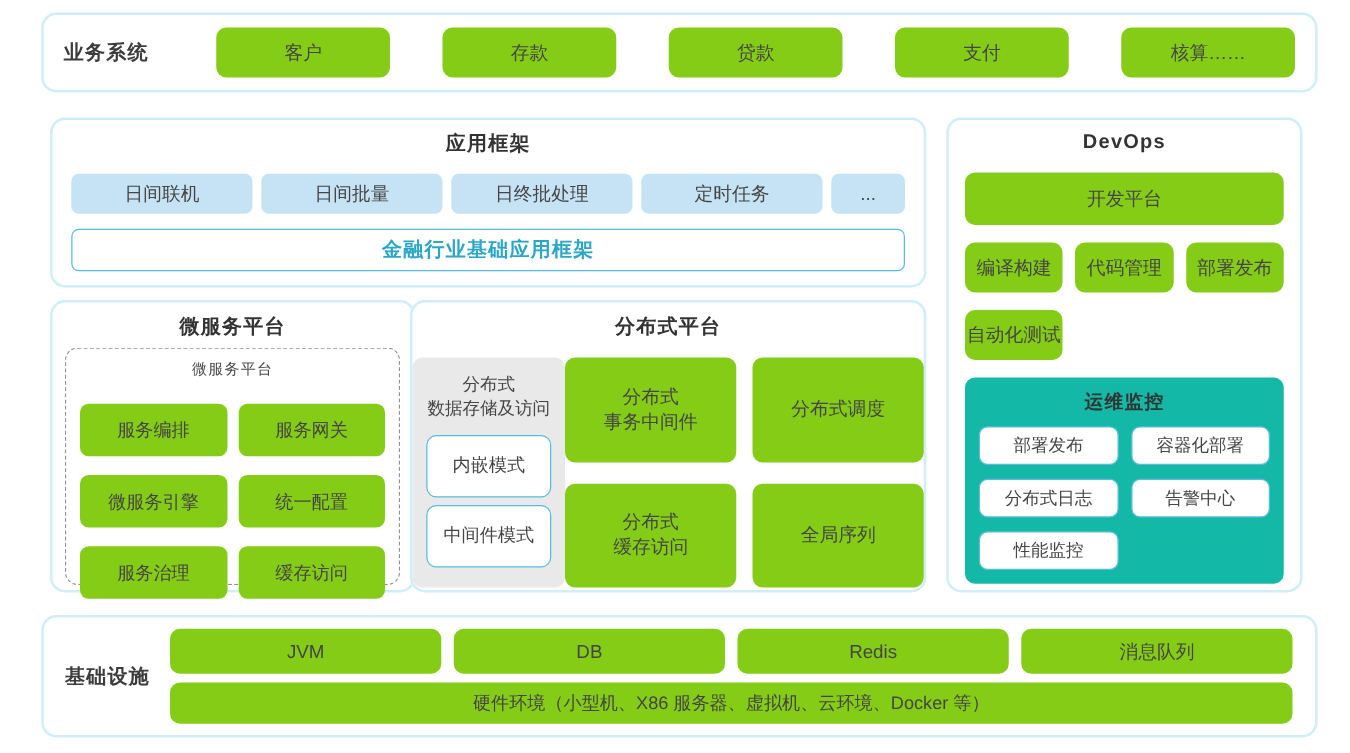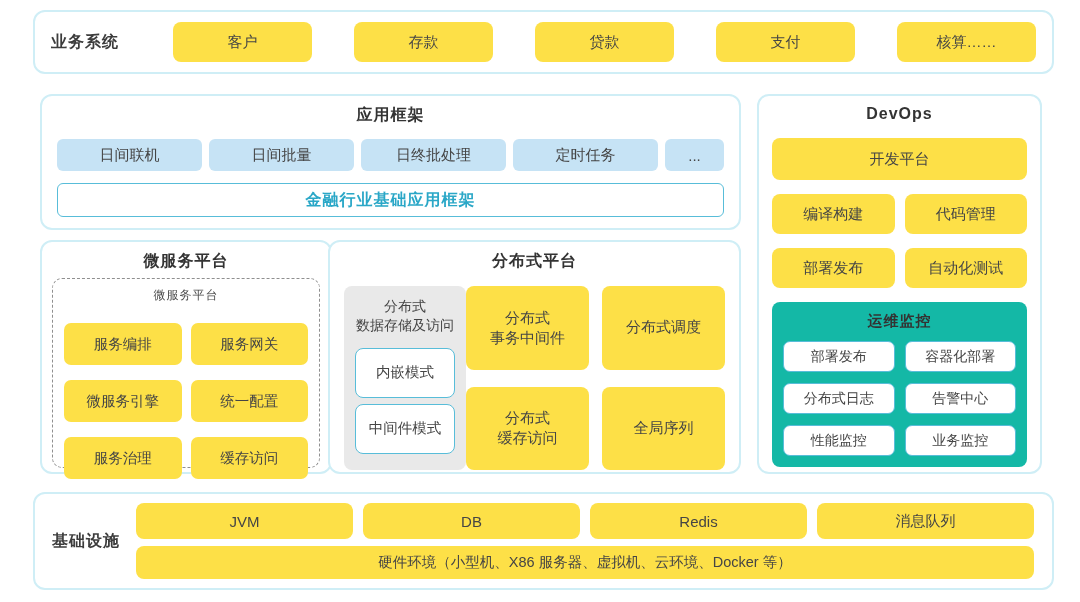--- a/index.html
+++ b/index.html
@@ -11,21 +11,21 @@
   }
   .frame {
     position:absolute; background:#fff;
     border:2px solid #cfeef6; border-radius:12px;
   }
   .sec-title {
     text-align:center; font-weight:bold; font-size:16px; color:#333;
     padding-top:9px; letter-spacing:1px;
   }
   .gray-box {
-    background:#fde047; border-radius:8px;
+    background:#84cc16; border-radius:8px;
     display:flex; align-items:center; justify-content:center;
     font-size:15px; color:#454545; text-align:center;
   }
   .blue-box {
     background:#c6e3f5; border-radius:6px;
     display:flex; align-items:center; justify-content:center;
     font-size:15px; color:#454545;
   }
   .cyan-box {
     background:#fff; border:1px solid #58bdd9; border-radius:8px;
@@ -56,31 +56,31 @@
   #micro .dashed {
     margin:6px 10px 0; height:190px; border:1px dashed #8f8f8f; border-radius:10px;
     padding:6px 11px 0;
   }
   #micro .inner-title { text-align:center; font-size:12px; color:#4a4a4a; margin-top:2px; letter-spacing:1px; }
   #micro .m-grid { display:grid; grid-template-columns:1fr 1fr; gap:15px 9px; margin-top:19px; }
   #micro .m-grid .gray-box { height:42px; font-size:14.5px; border-radius:7px; }
 
   
   #dist { left:328px; top:240px; width:413px; height:234px; }
-  #dist .content { display:flex; padding:0 14px; margin-top:14px; height:184px;font-family:Liberation Serif, serif; }
+  #dist .content { display:flex; padding:0 0; margin-top:14px; height:184px; }
   #dist .storage { flex:0 0 122px; background:#e9e9e9; border-radius:8px; padding:12px 11px 8px; }
   #dist .storage .s-label { text-align:center; font-size:14px; color:#454545; }
   #dist .storage .cyan-box { height:50px; margin-top:12px; }
   #dist .storage .cyan-box + .cyan-box { margin-top:6px; }
   #dist .d-grid { flex:1; display:grid; grid-template-columns:1fr 1fr; grid-template-rows:1fr 1fr; gap:17px 13px; }
 
   
   #devops { left:757px; top:94px; width:285px; height:380px; }
   #devops .dev-platform { margin:15px 13px 0; height:42px; }
-  #devops .tools { display:grid; grid-template-columns:1fr 1fr; gap:14px 10px; margin:14px 13px 12px; }
+  #devops .tools { display:grid; grid-template-columns:1fr 1fr 1fr; gap:14px 10px; margin:14px 13px 12px; }
   #devops .tools .gray-box { height:40px; }
   #devops .monitor { margin:14px 13px 0; background:#14b8a6; border-radius:8px; padding:10px 11px 11px; }
   #devops .monitor .mon-title { text-align:center; font-weight:bold; font-size:15px; color:#333; letter-spacing:1px; }
   #devops .mon-grid { display:grid; grid-template-columns:1fr 1fr; gap:11px 10px; margin-top:10px; }
   #devops .mon-grid .cyan-box { height:31px; font-size:14px; border-radius:7px; }
 
   
   #infra { left:33px; top:492px; width:1021px; height:98px; display:flex; align-items:center; padding:0 18px 0 17px; }
   #infra .band-label { font-weight:bold; font-size:16px; color:#3c3c3c; width:70px; margin-right:14px; letter-spacing:1px; }
   #infra .right { flex:1; }
@@ -159,21 +159,20 @@
     <div class="gray-box">自动化测试</div>
   </div>
   <div class="monitor">
     <div class="mon-title">运维监控</div>
     <div class="mon-grid">
       <div class="cyan-box">部署发布</div>
       <div class="cyan-box">容器化部署</div>
       <div class="cyan-box">分布式日志</div>
       <div class="cyan-box">告警中心</div>
       <div class="cyan-box">性能监控</div>
-      <div class="cyan-box">业务监控</div>
     </div>
   </div>
 </div>
 
 <div class="frame" id="infra">
   <div class="band-label">基础设施</div>
   <div class="right">
     <div class="row1">
       <div class="gray-box">JVM</div>
       <div class="gray-box">DB</div>

